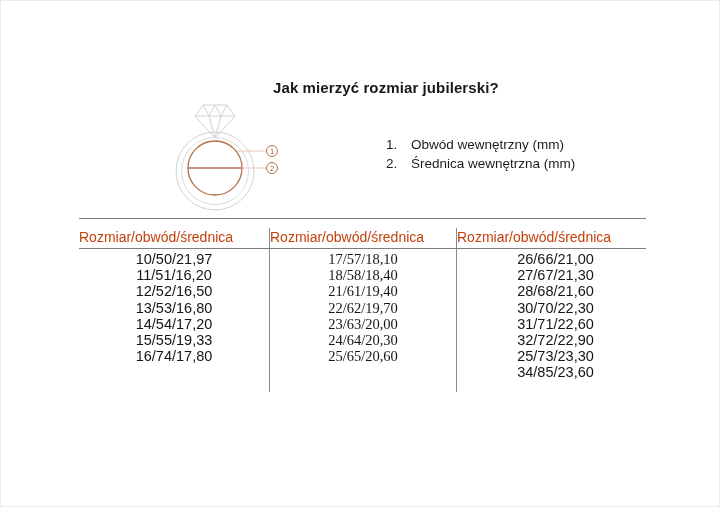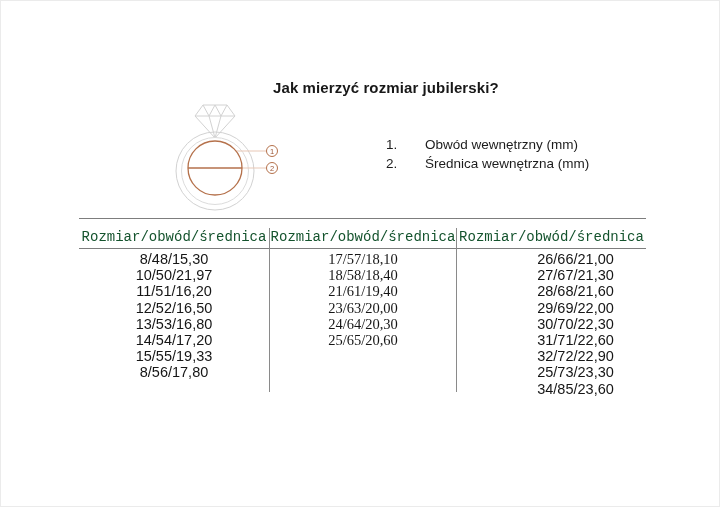--- a/index.html
+++ b/index.html
@@ -14,36 +14,36 @@
   }
   .title{
     position:absolute;left:272px;top:78px;
     font-size:15px;font-weight:bold;color:#181818;
     white-space:nowrap;letter-spacing:0.1px;
   }
   .ring-svg{position:absolute;left:150px;top:95px;}
   .legend{position:absolute;left:385px;top:134px;}
   .legend-item{display:flex;font-size:13.5px;line-height:19px;color:#1c1c1c;}
   .legend-num{width:25px;}
-  .legend-label{white-space:nowrap;margin-left:14px;}
+  .legend-label{white-space:nowrap;}
   
   .rule{position:absolute;background:#7d7d7d;}
   .rule-top{left:78px;top:217px;width:567px;height:1px;}
   .rule-mid{left:78px;top:247px;width:567px;height:1px;}
   .vline{position:absolute;width:1px;background:#8a8a8a;top:227px;height:164px;}
   .vline-1{left:268px;}
   .vline-2{left:455px;}
-  .thead{position:absolute;top:228px;font-size:14px;text-align:center;white-space:nowrap;color:#14532d;font-family:Liberation Mono, monospace;}
+  .thead{position:absolute;top:228px;font-size:14px;white-space:nowrap;color:#c2410c;}
   .thead-1{left:78px;width:190px;}
   .thead-2{left:269px;width:186px;}
   .thead-3{left:456px;width:189px;}
   .tcol{position:absolute;top:250px;font-size:14.5px;}
   .tcol-1{left:78px;width:190px;}
   .tcol-2{left:269px;width:186px;font-family:Liberation Serif, serif;}
-  .tcol-3{left:480px;width:189px;}
+  .tcol-3{left:460px;width:189px;}
   .cell{line-height:16.2px;text-align:center;white-space:nowrap;color:#161616;}
 </style>
 </head>
 <body>
 
 <div class="page">
 
   <div class="title">Jak mierzyć rozmiar jubilerski?</div>
 
   <svg class="ring-svg" width="145" height="140" viewBox="0 0 145 140">
@@ -96,42 +96,41 @@
     <div class="rule rule-top"></div>
     <div class="rule rule-mid"></div>
     <div class="vline vline-1"></div>
     <div class="vline vline-2"></div>
 
     <div class="thead thead-1">Rozmiar/obwód/średnica</div>
     <div class="thead thead-2">Rozmiar/obwód/średnica</div>
     <div class="thead thead-3">Rozmiar/obwód/średnica</div>
 
     <div class="tcol tcol-1">
-        <div class="cell">8/48/15,30</div>
         <div class="cell">10/50/21,97</div>
         <div class="cell">11/51/16,20</div>
         <div class="cell">12/52/16,50</div>
         <div class="cell">13/53/16,80</div>
         <div class="cell">14/54/17,20</div>
         <div class="cell">15/55/19,33</div>
-        <div class="cell">8/56/17,80</div>
+        <div class="cell">16/74/17,80</div>
       </div>
     <div class="tcol tcol-2">
         <div class="cell">17/57/18,10</div>
         <div class="cell">18/58/18,40</div>
         <div class="cell">21/61/19,40</div>
+        <div class="cell">22/62/19,70</div>
         <div class="cell">23/63/20,00</div>
         <div class="cell">24/64/20,30</div>
         <div class="cell">25/65/20,60</div>
       </div>
     <div class="tcol tcol-3">
         <div class="cell">26/66/21,00</div>
         <div class="cell">27/67/21,30</div>
         <div class="cell">28/68/21,60</div>
-        <div class="cell">29/69/22,00</div>
         <div class="cell">30/70/22,30</div>
         <div class="cell">31/71/22,60</div>
         <div class="cell">32/72/22,90</div>
         <div class="cell">25/73/23,30</div>
         <div class="cell">34/85/23,60</div>
       </div>
   </div>
 
 </div>
 

